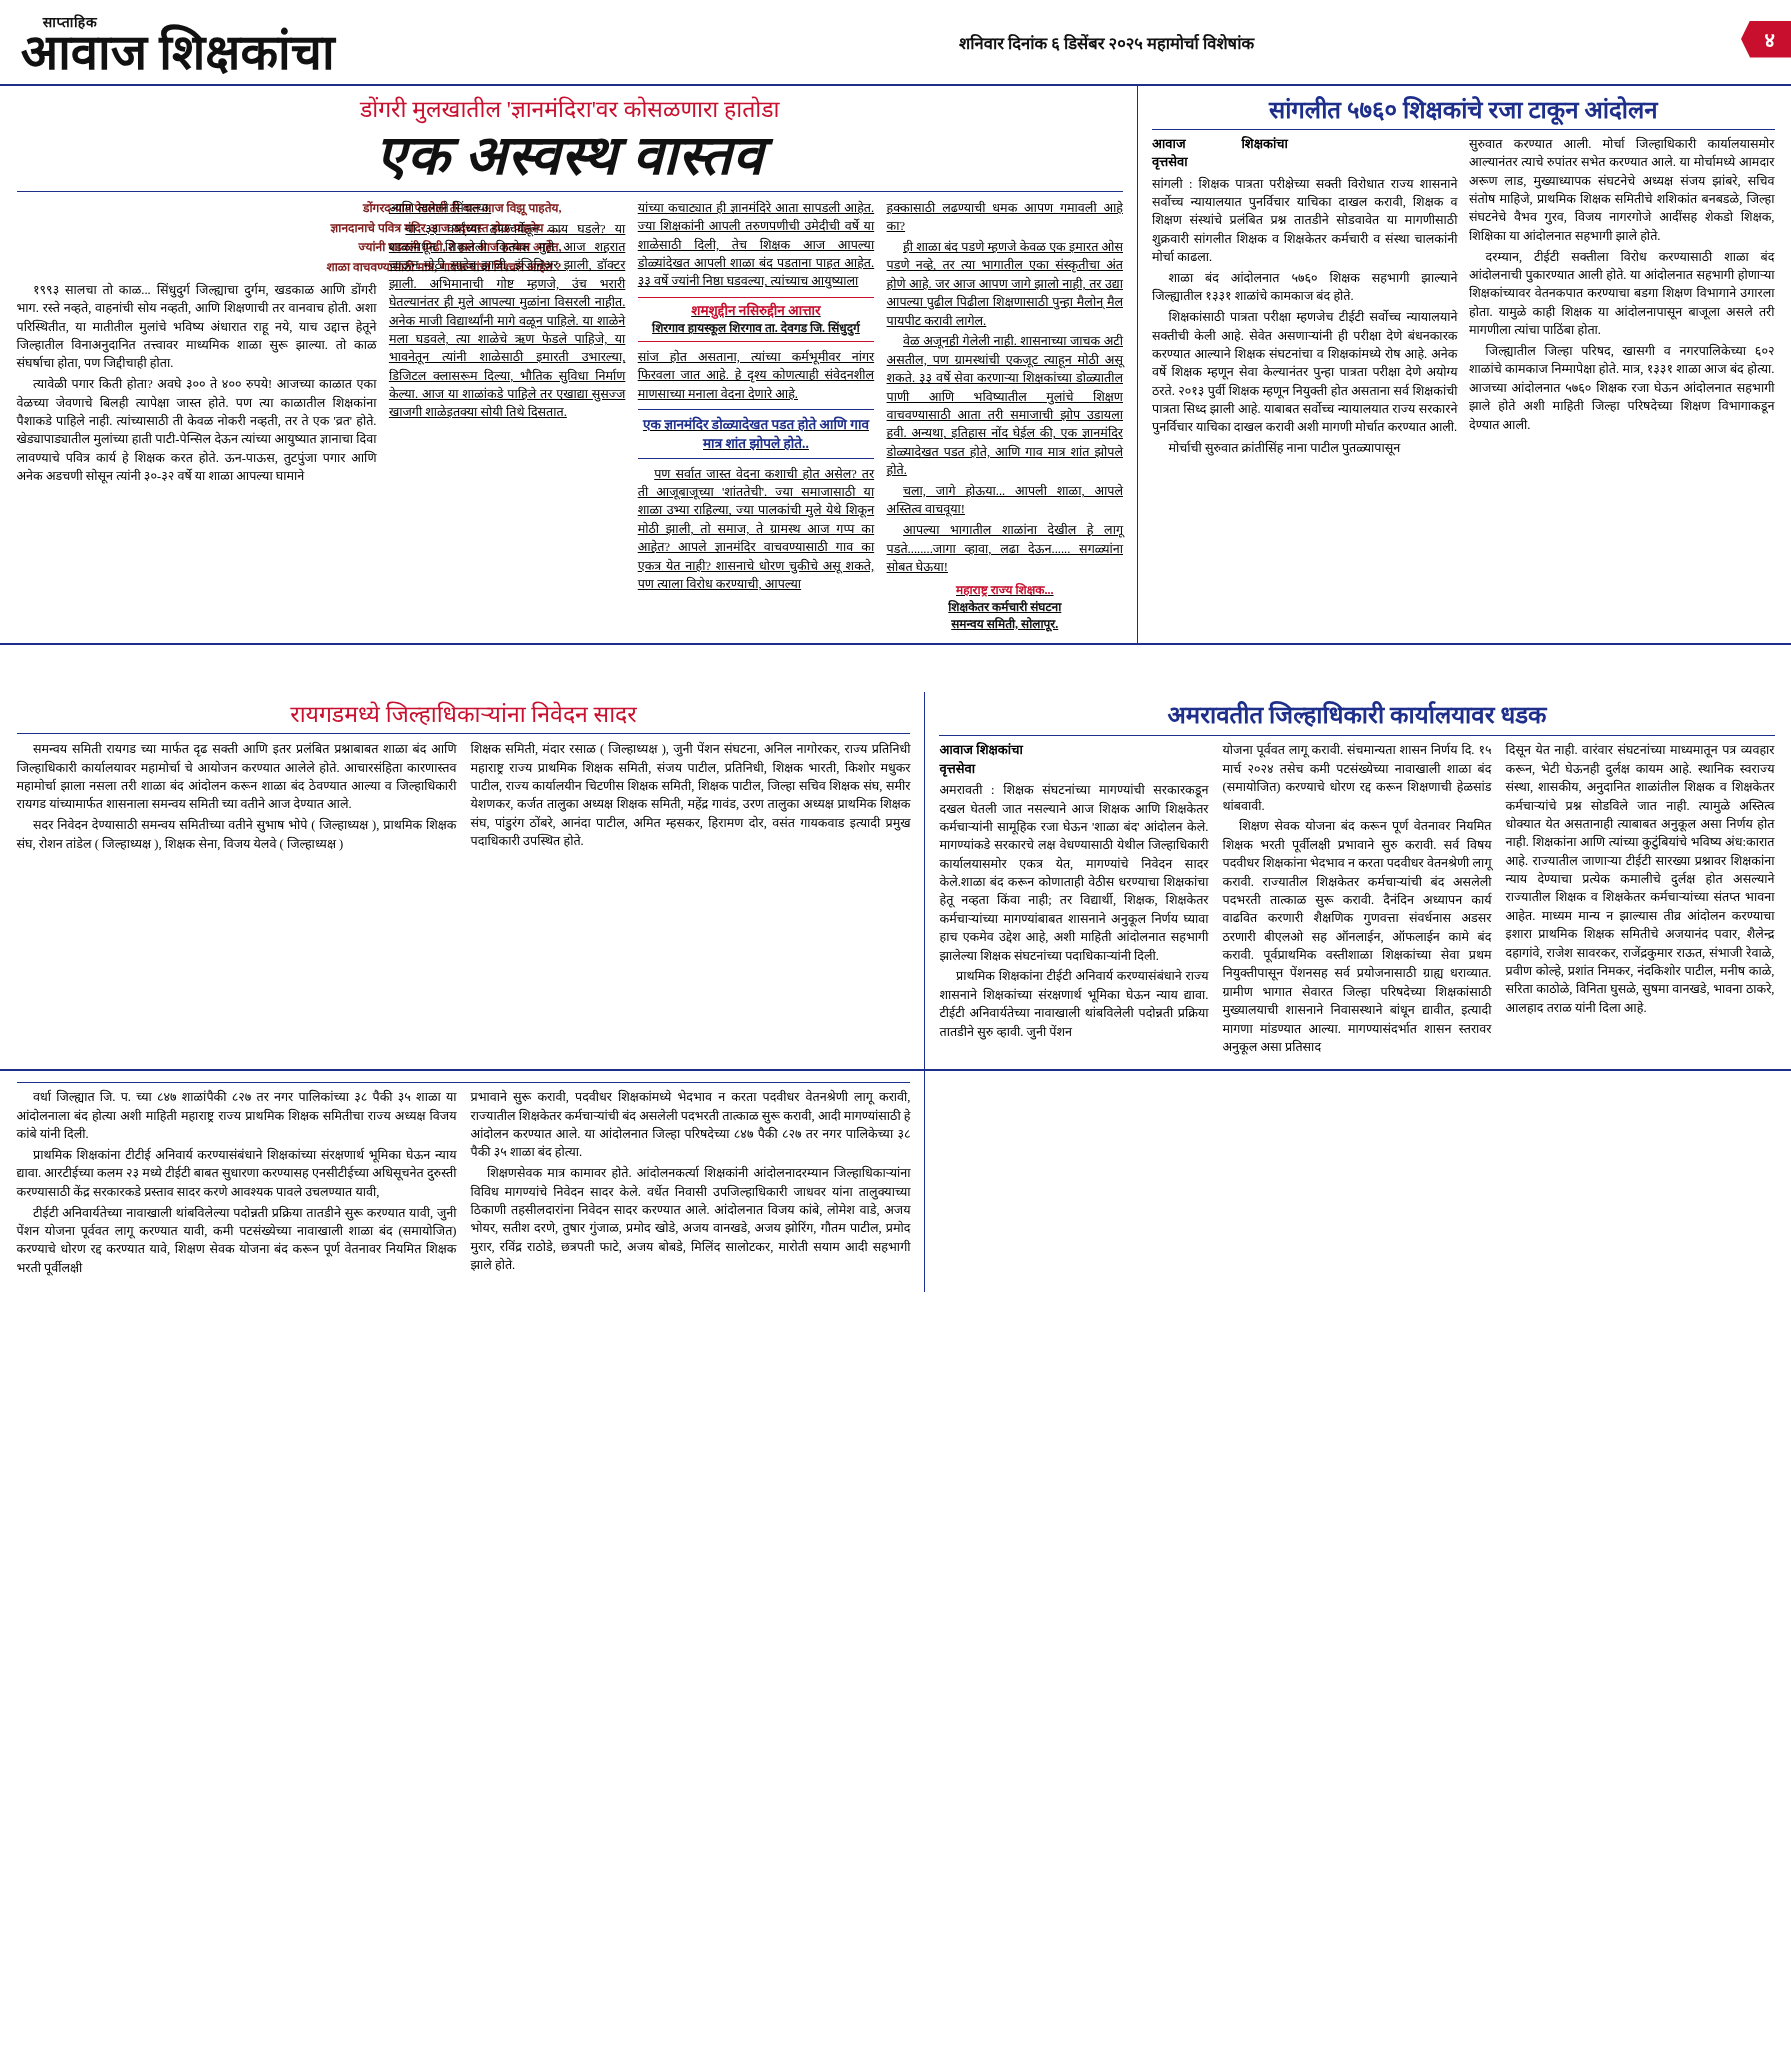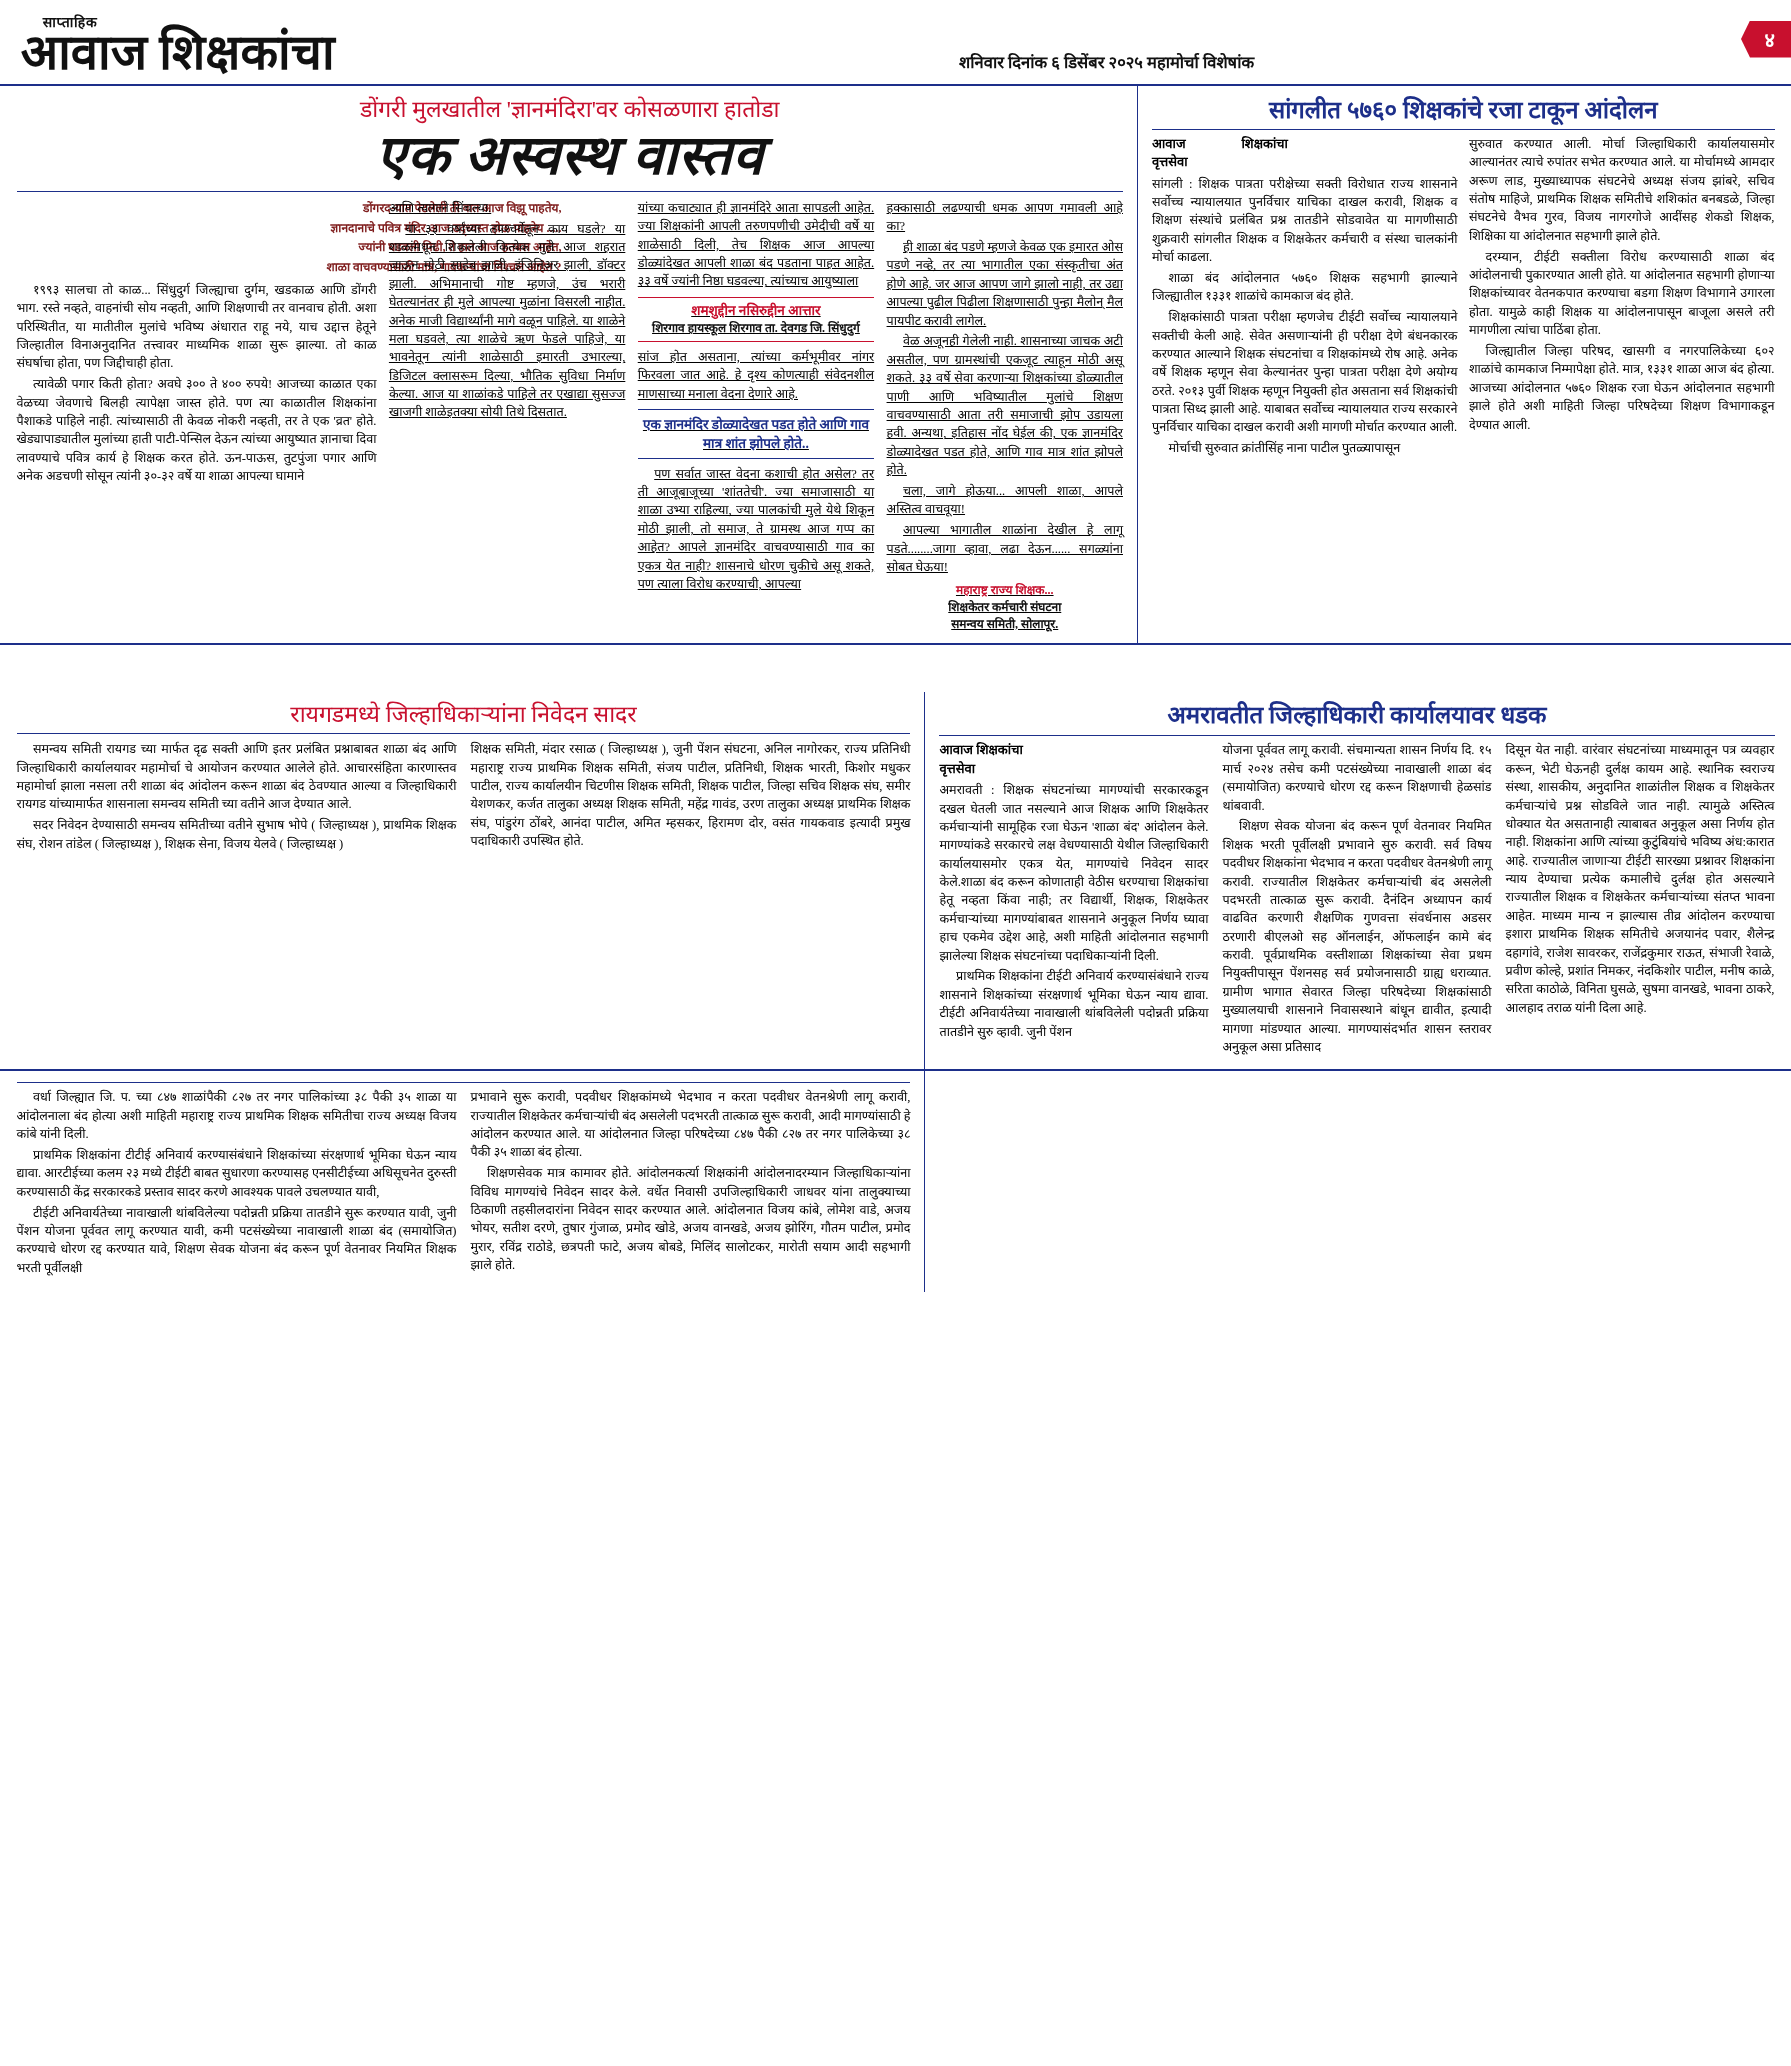--- a/index.html
+++ b/index.html
@@ -38,21 +38,21 @@
   .mh-title {
     font-size: 49px;
     font-weight: bold;
     color: #111;
     line-height: 1.0;
     font-family: "Liberation Serif", serif;
   }
   .mh-center {
     flex: 1;
     display: flex;
-    align-items: flex-end;
+    align-items: center;
     justify-content: center;
     padding-bottom: 4.1px;
     font-family: Liberation Serif, serif;
   }
   .mh-date {
     font-size: 16.5px;
     font-weight: bold;
     color: #111;
   }
   .mh-right {

